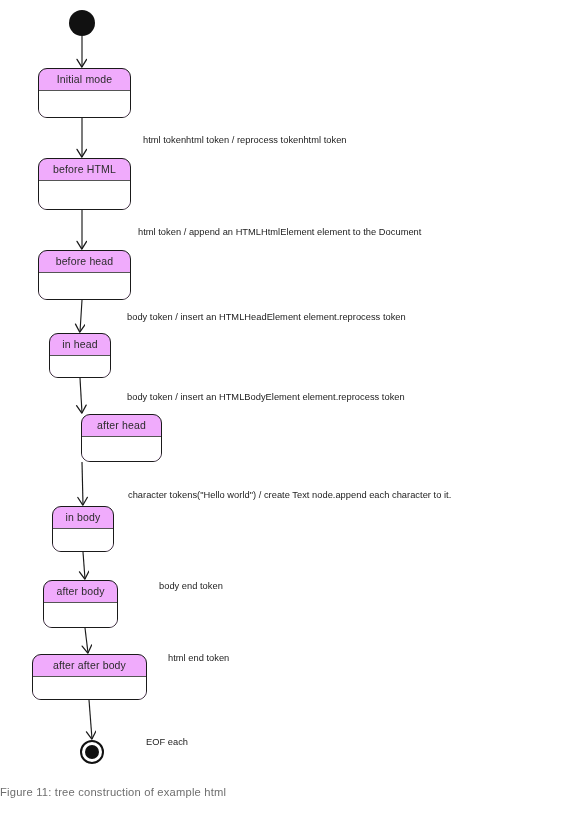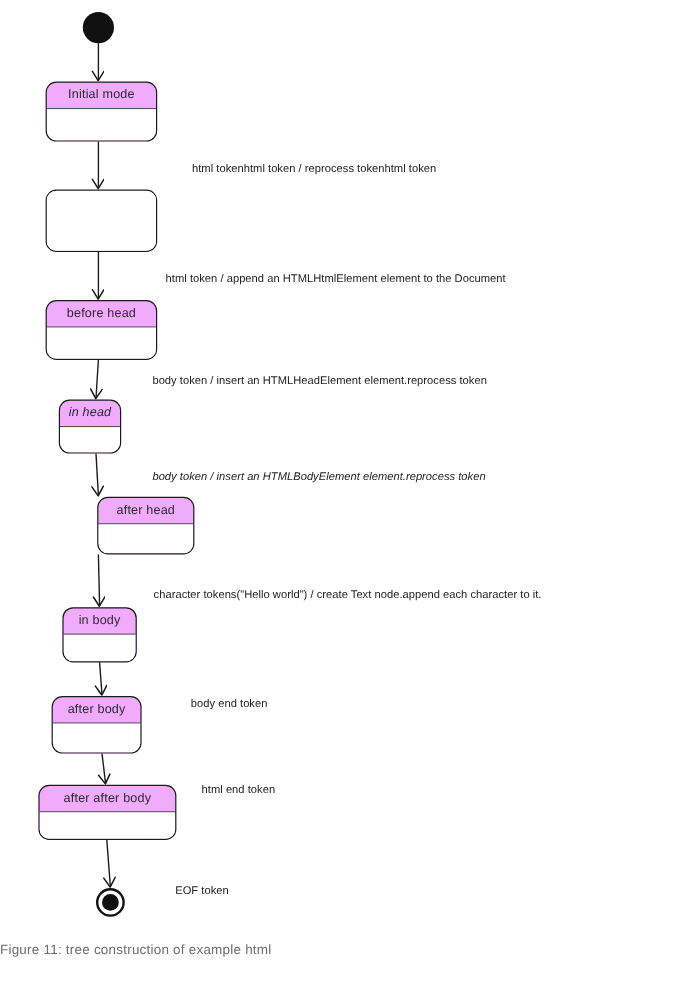--- a/index.html
+++ b/index.html
@@ -105,27 +105,28 @@
   <div class="node-circle initial-state" style="left: 69px; top: 10px; width: 26px; height: 26px;"></div>
   <div class="node-circle final-outer" style="left: 80px; top: 740px; width: 24px; height: 24px;"></div>
   <div class="node-circle final-inner" style="left: 85px; top: 745px; width: 14px; height: 14px;"></div>
 
   <div id="states">
       <div class="state-box" style="left: 38px; top: 68px; width: 93px; height: 50px;">
         <div class="state-title">Initial mode</div>
         <div class="state-body"></div>
       </div>
       <div class="state-box" style="left: 38px; top: 158px; width: 93px; height: 52px;">
+        <div class="state-title">before HTML</div>
         <div class="state-body"></div>
       </div>
       <div class="state-box" style="left: 38px; top: 250px; width: 93px; height: 50px;">
         <div class="state-title">before head</div>
         <div class="state-body"></div>
       </div>
-      <div class="state-box" style="left: 49px; top: 333px; width: 52px; height: 45px; font-style: italic;">
+      <div class="state-box" style="left: 49px; top: 333px; width: 62px; height: 45px;">
         <div class="state-title">in head</div>
         <div class="state-body"></div>
       </div>
       <div class="state-box" style="left: 41px; top: 414px; width: 81px; height: 48px; margin-left: 40px;">
         <div class="state-title">after head</div>
         <div class="state-body"></div>
       </div>
       <div class="state-box" style="left: 52px; top: 506px; width: 62px; height: 46px;">
         <div class="state-title">in body</div>
         <div class="state-body"></div>
@@ -133,24 +134,24 @@
       <div class="state-box" style="left: 43px; top: 580px; width: 75px; height: 48px;">
         <div class="state-title">after body</div>
         <div class="state-body"></div>
       </div>
       <div class="state-box" style="left: 32px; top: 654px; width: 115px; height: 46px;">
         <div class="state-title">after after body</div>
         <div class="state-body"></div>
       </div>
     </div>
   <div id="labels">
-      <div class="edge-label" style="left: 160px; top: 134px;">html tokenhtml token / reprocess tokenhtml token</div>
+      <div class="edge-label" style="left: 143px; top: 134px;">html tokenhtml token / reprocess tokenhtml token</div>
       <div class="edge-label" style="left: 138px; top: 226px;">html token / append an HTMLHtmlElement element to the Document</div>
       <div class="edge-label" style="left: 127px; top: 311px;">body token / insert an HTMLHeadElement element.reprocess token</div>
-      <div class="edge-label" style="left: 127px; top: 391px; font-style: italic;">body token / insert an HTMLBodyElement element.reprocess token</div>
+      <div class="edge-label" style="left: 127px; top: 391px;">body token / insert an HTMLBodyElement element.reprocess token</div>
       <div class="edge-label" style="left: 128px; top: 489px;">character tokens("Hello world") / create Text node.append each character to it.</div>
       <div class="edge-label" style="left: 159px; top: 580px;">body end token</div>
       <div class="edge-label" style="left: 168px; top: 652px;">html end token</div>
-      <div class="edge-label" style="left: 146px; top: 736px;">EOF token</div>
+      <div class="edge-label" style="left: 146px; top: 736px;">EOF each</div>
     </div>
 
   <div class="caption" style="top: 786px;">Figure 11: tree construction of example html</div>
 </div>
 
 </body></html>

